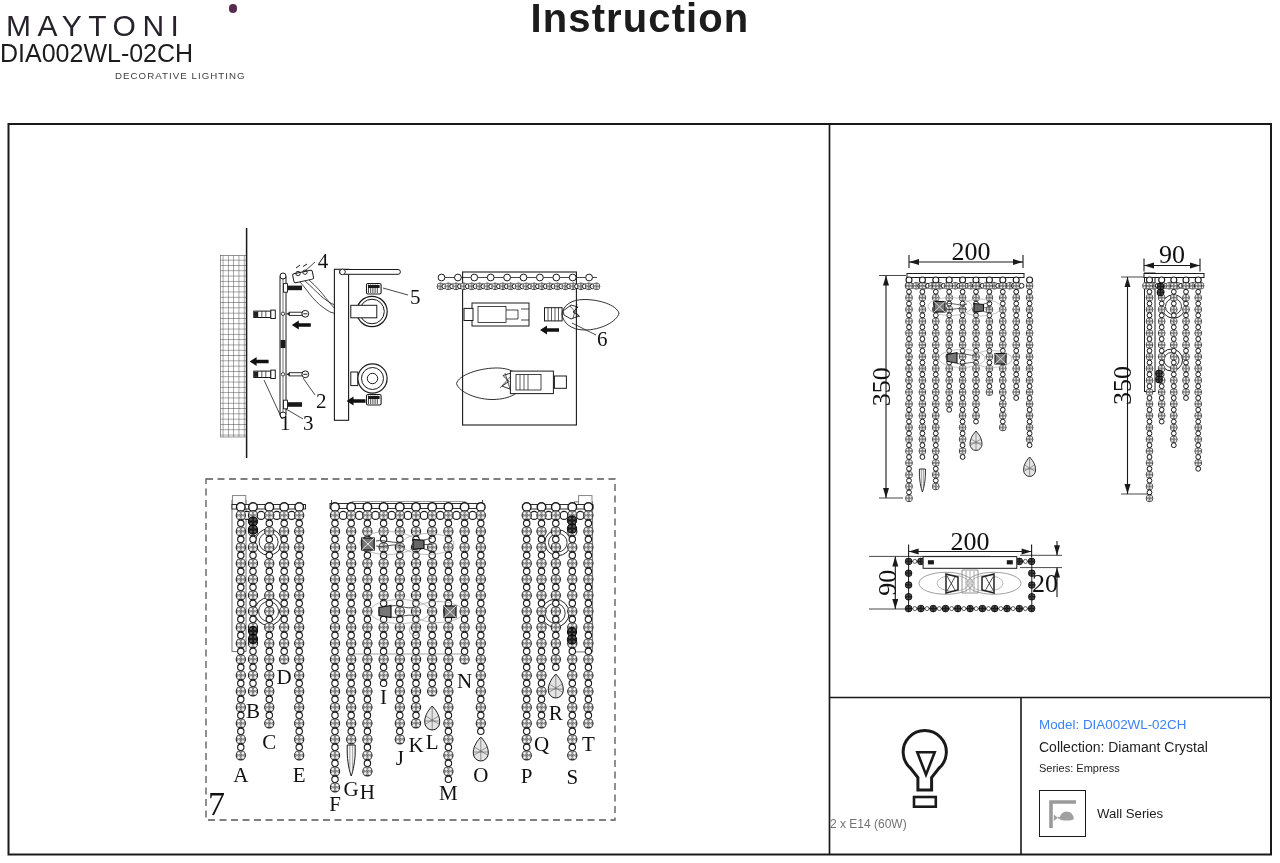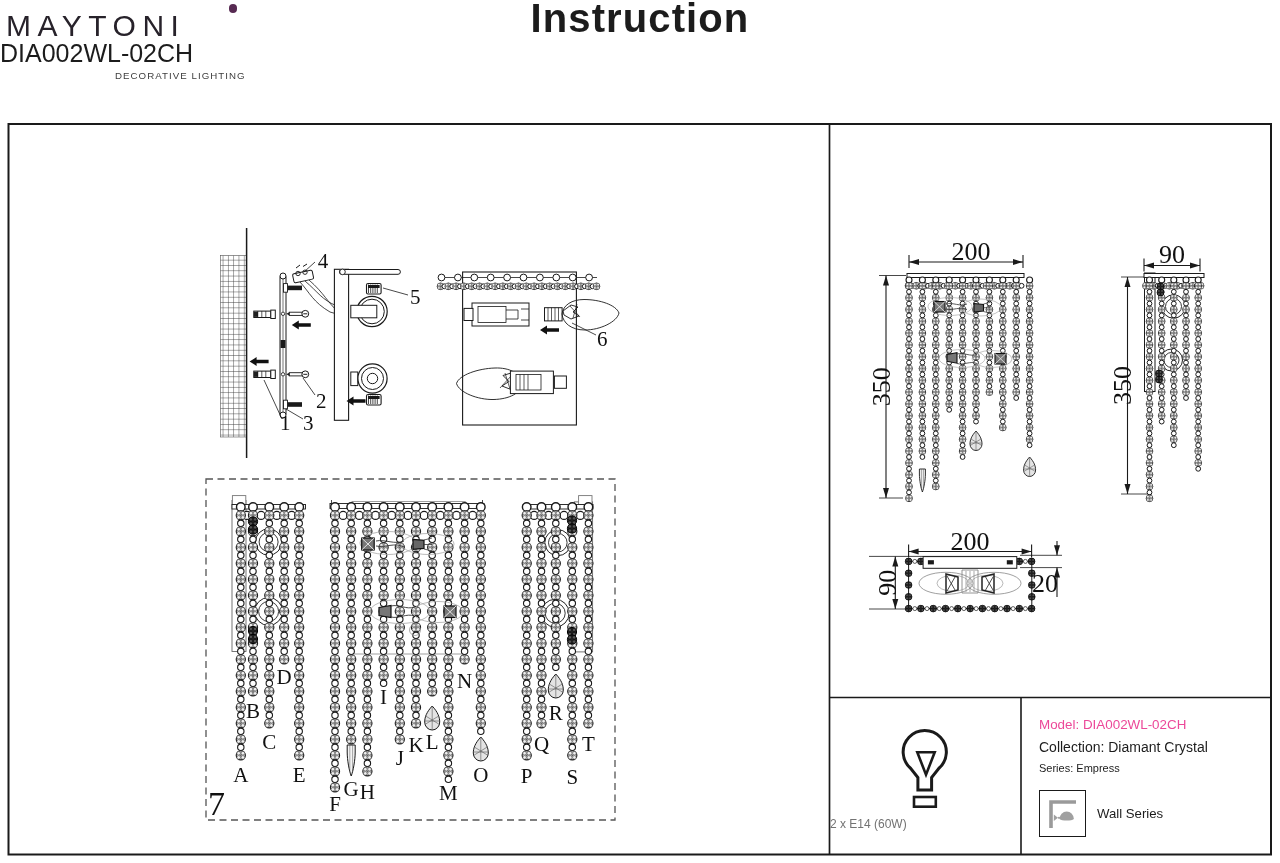--- a/index.html
+++ b/index.html
@@ -1903,21 +1903,21 @@
 
 <g>
       <path d="M910.8,768.5 A21.6,21.6 0 1 1 938.7,768.5 L931.6,777.5 L931.6,790 L917.9,790 L917.9,777.5 Z" fill="none" stroke="#1a1a1a" stroke-width="3"></path>
       <path d="M917.3,752.3 L934.7,752.3 L926,774.7 Z" fill="none" stroke="#1a1a1a" stroke-width="2.6"></path>
       <rect x="914" y="797" width="21.8" height="9.7" fill="none" stroke="#1a1a1a" stroke-width="2.6"></rect>
     </g>
 </svg>
 
 <div class="abs" style="left:830px;top:817px;width:191px;font-size:12px;color:#737373">2 x E14 (60W)</div>
 
-<div class="abs" style="left:1039px;top:716.5px;font-size:13.4px;color:#ec4899">Model: DIA002WL-02CH</div>
+<div class="abs" style="left:1039px;top:716.5px;font-size:13.4px;color:#3b82f6">Model: DIA002WL-02CH</div>
 
 <div class="abs" style="left:1039px;top:739.2px;font-size:14px;color:#1c1c1c">Collection: Diamant Crystal</div>
 
 <div class="abs" style="left:1039px;top:761.8px;font-size:11px;color:#1c1c1c">Series: Empress</div>
 
 <div class="abs" style="left:1039px;top:790px;width:45px;height:45px;border:1.3px solid #1a1a1a">
 <svg width="45" height="45" viewBox="0 0 45 45">
 <path d="M11,37 V11 H36" fill="none" stroke="#9a9a9a" stroke-width="3.6"></path>
 <path d="M19.5,28 a7.2,7.6 0 0 1 14.4,0 q-2,1.6 -7.2,1.6 q-5.2,0 -7.2,-1.6 z" fill="#a0a0a0"></path>
 <path d="M13.8,30 L18,26.8 L13.8,23.6 Z" fill="#a0a0a0"></path>

